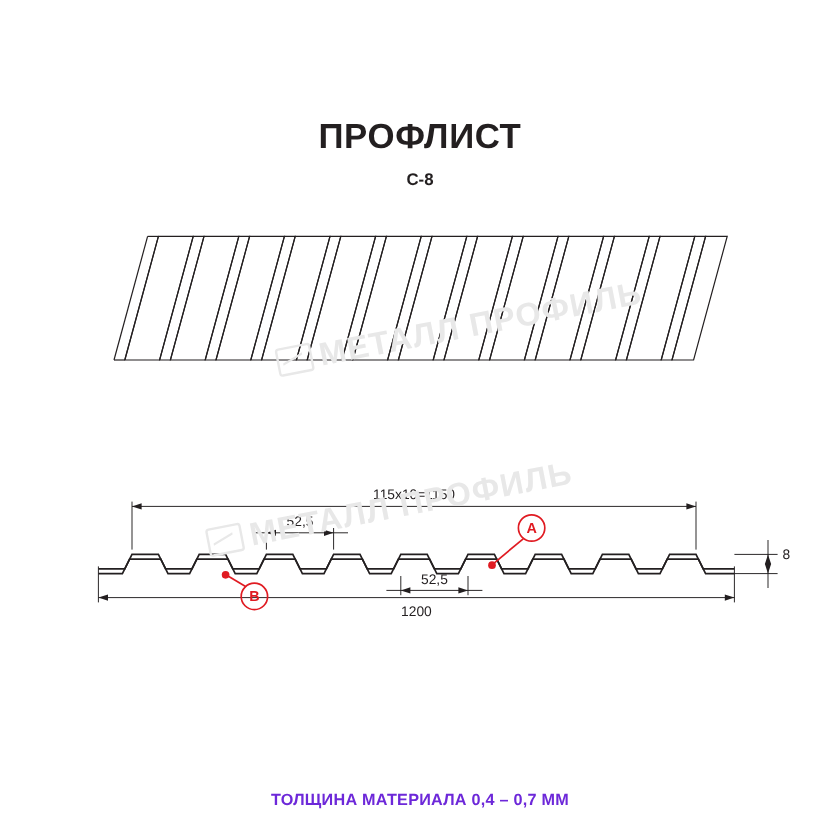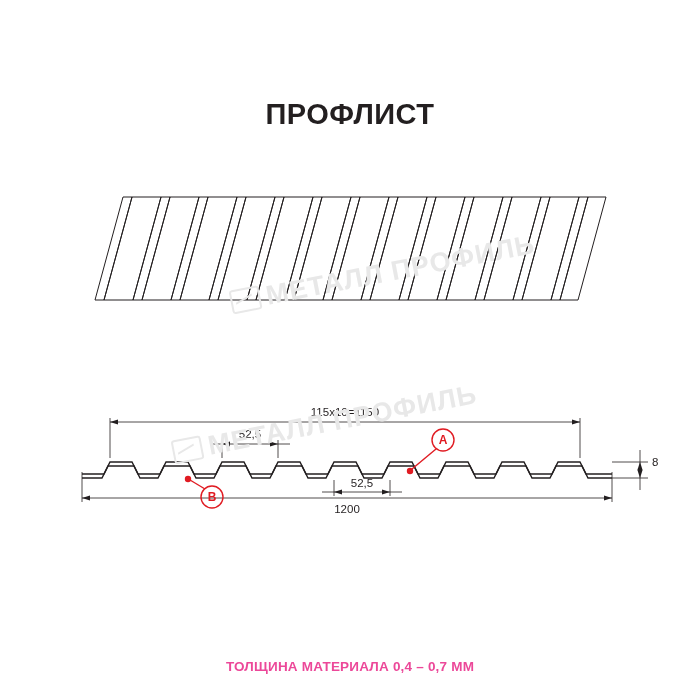--- a/index.html
+++ b/index.html
@@ -44,21 +44,21 @@
   }
   .footnote {
     position: absolute;
     top: 619px;
     left: 0;
     width: 700px;
     text-align: center;
     font-size: 13.5px;
     font-weight: bold;
     letter-spacing: 0.2px;
-    color: #ec4899;
+    color: #6d28d9;
   }
   .iso-wrap {
     position: absolute;
     left: 0;
     top: 130px;
     width: 700px;
     height: 170px;
   }
   .sec-wrap {
     position: absolute;
@@ -116,20 +116,21 @@
     font-weight: bold;
     fill: #e01b22;
   }
 </style>
 </head>
 <body>
 
 <div class="page">
 
   <div class="title">ПРОФЛИСТ</div>
+  <div class="subtitle">C-8</div>
 
   <div class="iso-wrap">
     <svg width="700" height="170" viewBox="0 0 700 170" aria-hidden="true">
       <g class="ln thin">
 
         <path d="M95 130 L123 27"></path>
         <path d="M95 130 L104 130"></path>
         <path d="M104 130 L132 27"></path>
         <path d="M123 27 L132 27"></path>
 

